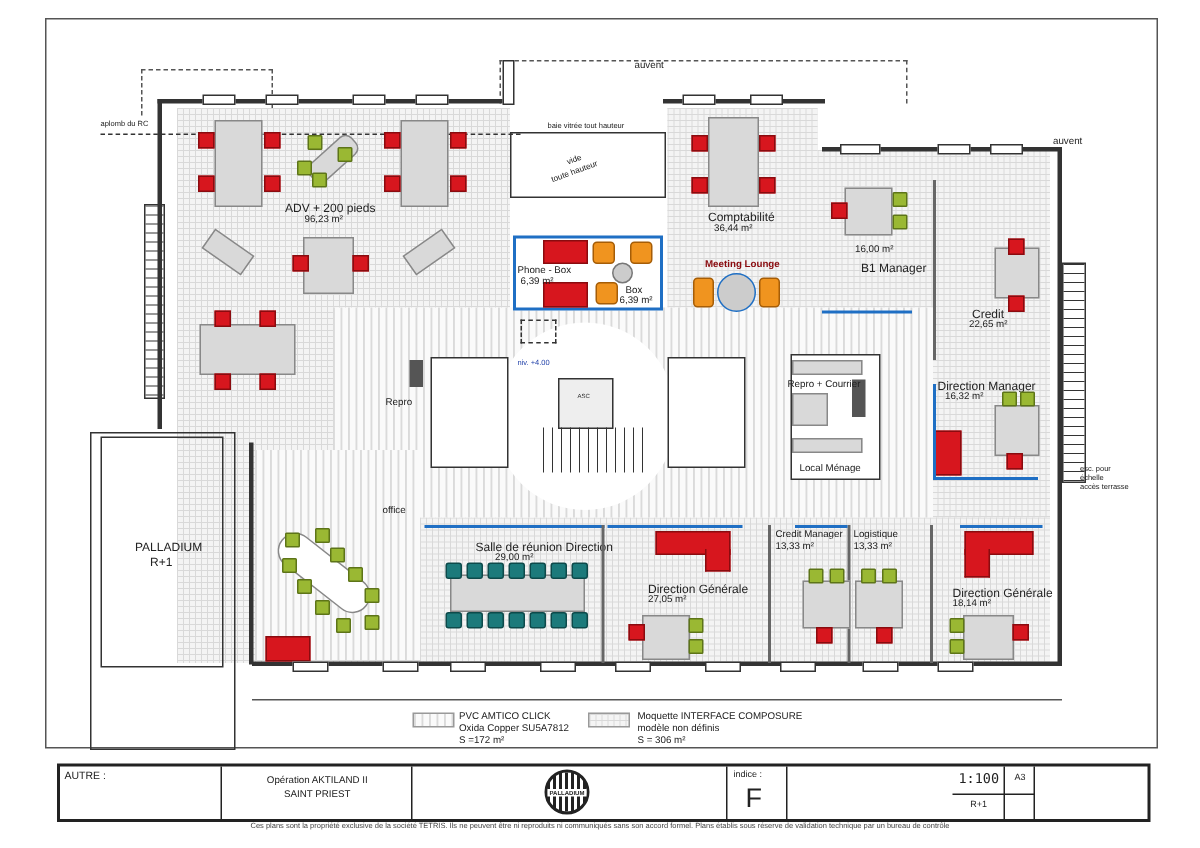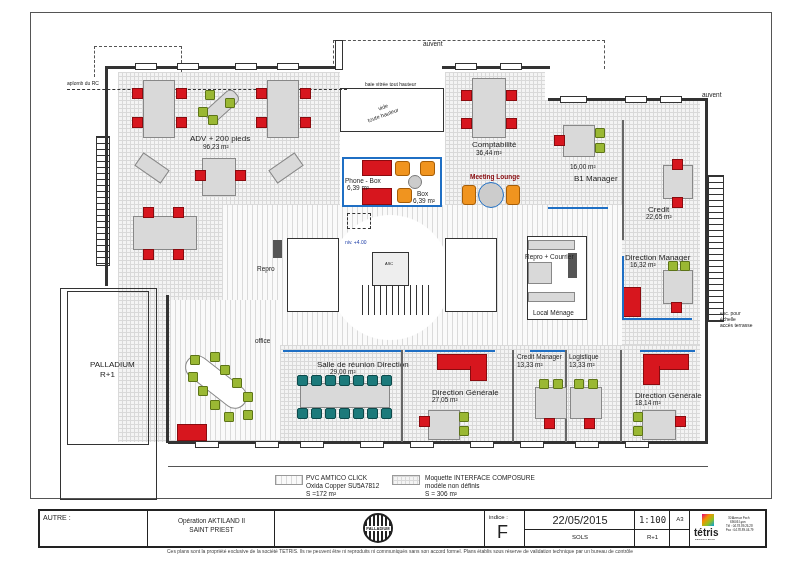--- a/index.html
+++ b/index.html
@@ -279,38 +279,24 @@
   </div>
   <div class="cell" style="left:235px;width:210px;">
     <div class="abs" style="left:88px;top:2px;width:30px;height:30px;border-radius:50%;border:2px solid #222;box-sizing:border-box;background:repeating-linear-gradient(90deg,#222 0 2px,#fff 2px 4px);">
       <span style="position:absolute;left:0;top:11px;width:26px;text-align:center;font-size:4px;font-weight:bold;background:#fff;">PALLADIUM</span>
     </div>
   </div>
   <div class="cell" style="left:445px;width:40px;">
     <div class="lbl" style="left:4px;top:3px;font-size:6px;">indice :</div>
     <div class="lbl" style="left:12px;top:11px;font-size:18px;">F</div>
   </div>
-  <div class="cell" style="left:485px;width:110px;">
-    <div class="lbl c" style="left:0;width:110px;top:3px;font-size:11px;">22/05/2015</div>
-    <div class="abs" style="left:0;top:18px;width:110px;border-top:1px solid #222;"></div>
-    <div class="lbl c" style="left:0;width:110px;top:23px;font-size:6px;">SOLS</div>
-  </div>
   <div class="cell" style="left:595px;width:35px;">
     <div class="lbl c" style="left:0;width:35px;top:4px;font-size:9px;font-family:'DejaVu Sans Mono',monospace;">1:100</div>
     <div class="abs" style="left:0;top:18px;width:35px;border-top:1px solid #222;"></div>
     <div class="lbl c" style="left:0;width:35px;top:23px;font-size:6px;">R+1</div>
   </div>
   <div class="cell" style="left:630px;width:20px;">
     <div class="lbl c" style="left:0;width:20px;top:5px;font-size:6px;">A3</div>
     <div class="abs" style="left:0;top:18px;width:20px;border-top:1px solid #222;"></div>
   </div>
-  <div class="cell" style="left:650px;width:75px;border-right:none;">
-    <div class="abs" style="left:12px;top:3px;width:12px;height:12px;background:linear-gradient(135deg,#e6007e 0%,#f39200 35%,#95c11f 65%,#009fe3 100%);"></div>
-    <div class="lbl" style="left:4px;top:16px;font-size:10px;font-weight:bold;">tétris</div>
-    <div class="lbl" style="left:5px;top:28px;font-size:2.5px;">DESIGN &amp; BUILD</div>
-    <div class="lbl" style="left:38px;top:6px;font-size:3px;">30 Avenue Foch</div>
-    <div class="lbl" style="left:40px;top:10px;font-size:3px;">69006 Lyon</div>
-    <div class="lbl" style="left:36px;top:14px;font-size:3px;">Tél : 04.78.89.26.28</div>
-    <div class="lbl" style="left:36px;top:18px;font-size:3px;">Fax : 04.78.89.04.79</div>
-  </div>
 </div>
 
 <div class="foot">Ces plans sont la propriété exclusive de la société TETRIS. Ils ne peuvent être ni reproduits ni communiqués sans son accord formel. Plans établis sous réserve de validation technique par un bureau de contrôle</div>
 
 </body></html>

